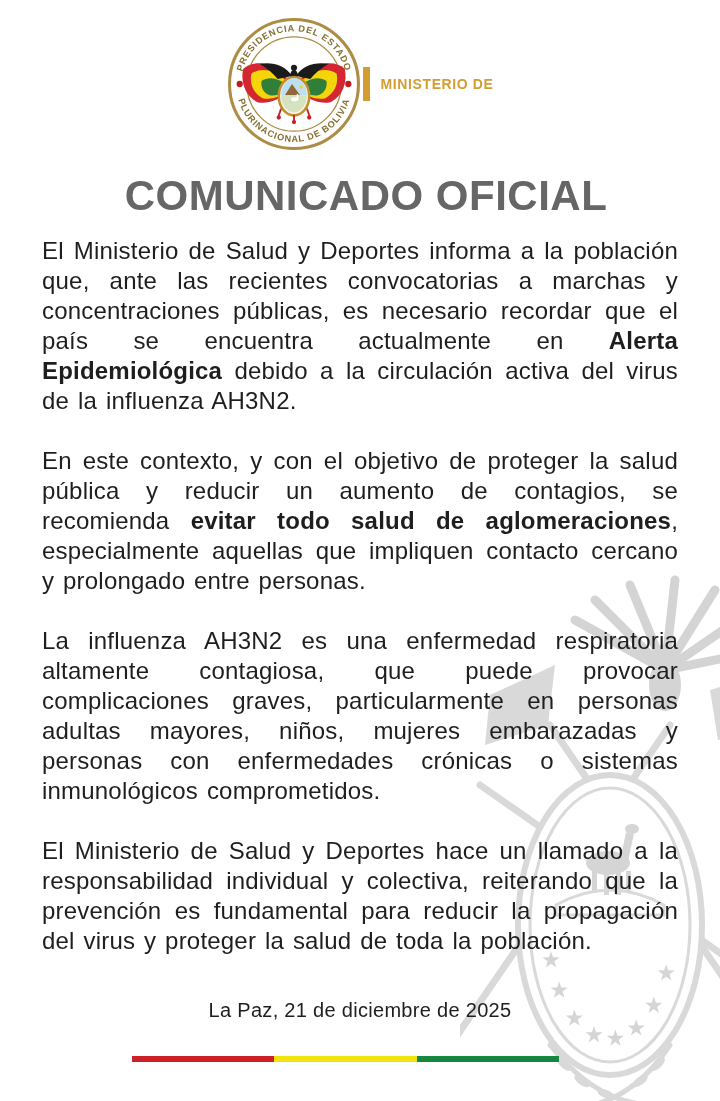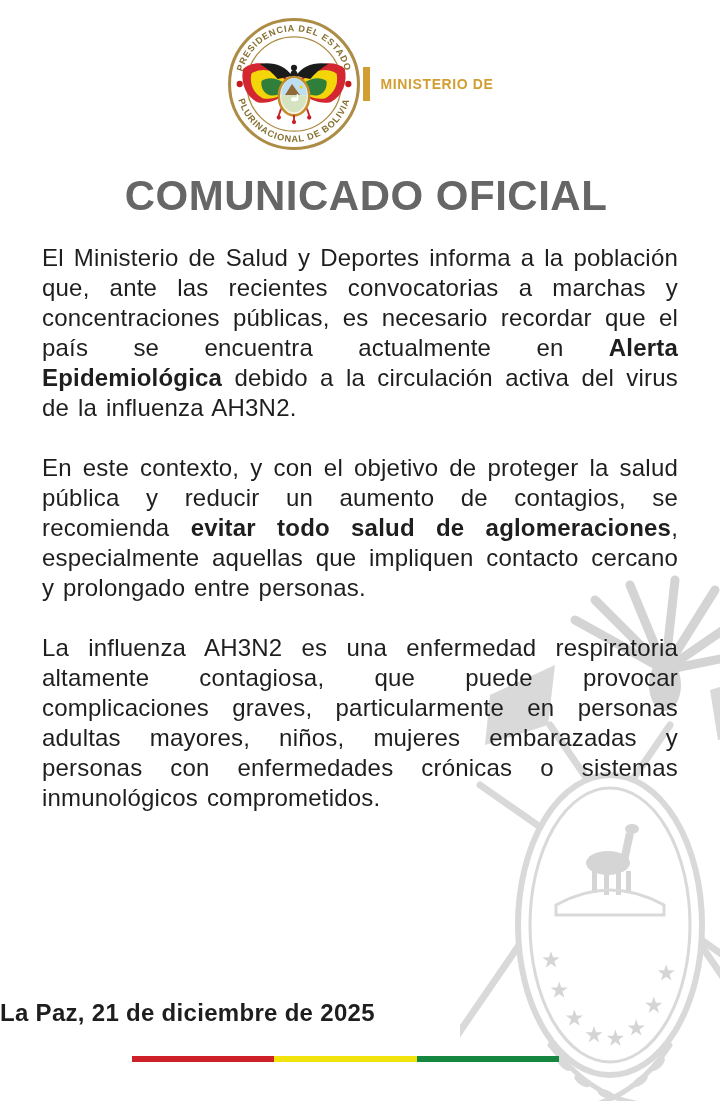--- a/index.html
+++ b/index.html
@@ -63,43 +63,43 @@
     font-size: 42px;
     font-weight: 700;
     letter-spacing: 0.5px;
     color: #666666;
   }
   
   .content {
     position: relative;
     z-index: 1;
     padding: 0 42px;
-    margin-top: 23px;
+    margin-top: 16px;
   }
   .content p {
     margin: 0 0 30px 0;
     text-align: justify;
     font-size: 24px;
     line-height: 30px;
     letter-spacing: 0.2px;
     word-spacing: 2px;
     color: #1e1e1e;
   }
   .content p b { font-weight: 700; }
   
   .date-line {
     position: absolute;
     z-index: 1;
     top: 999px;
     left: 0;
     width: 100%;
-    font-size: 24px;
+    text-align: center;
+    font-size: 20px;
     letter-spacing: 0.3px;
     color: #1e1e1e;
-    font-weight: bold;
   }
   .flag-bar {
     position: absolute;
     z-index: 1;
     top: 1056px;
     left: 132px;
     width: 427px;
     height: 6px;
     display: flex;
   }
@@ -227,20 +227,21 @@
       <div class="ministry-line1">MINISTERIO DE</div>
     </div>
   </header>
 
   <h1 class="page-title">COMUNICADO OFICIAL</h1>
 
   <main class="content">
     <p><span>El Ministerio de Salud y Deportes informa a la población que, ante las recientes convocatorias a marchas y concentraciones públicas, es necesario recordar que el país se encuentra actualmente en </span><b>Alerta Epidemiológica</b><span> debido a la circulación activa del virus de la influenza AH3N2.</span></p>
     <p><span>En este contexto, y con el objetivo de proteger la salud pública y reducir un aumento de contagios, se recomienda </span><b>evitar todo salud de aglomeraciones</b><span>, especialmente aquellas que impliquen contacto cercano y prolongado entre personas.</span></p>
     <p><span>La influenza AH3N2 es una enfermedad respiratoria altamente contagiosa, que puede provocar complicaciones graves, particularmente en personas adultas mayores, niños, mujeres embarazadas y personas con enfermedades crónicas o sistemas inmunológicos comprometidos.</span><b></b><span></span></p>
+    <p><span>El Ministerio de Salud y Deportes hace un llamado a la responsabilidad individual y colectiva, reiterando que la prevención es fundamental para reducir la propagación del virus y proteger la salud de toda la población.</span><b></b><span></span></p>
   </main>
 
   <div class="date-line">La Paz, 21 de diciembre de 2025</div>
 
   <div class="flag-bar">
     <span class="seg seg-red"></span>
     <span class="seg seg-yellow"></span>
     <span class="seg seg-green"></span>
   </div>
 

